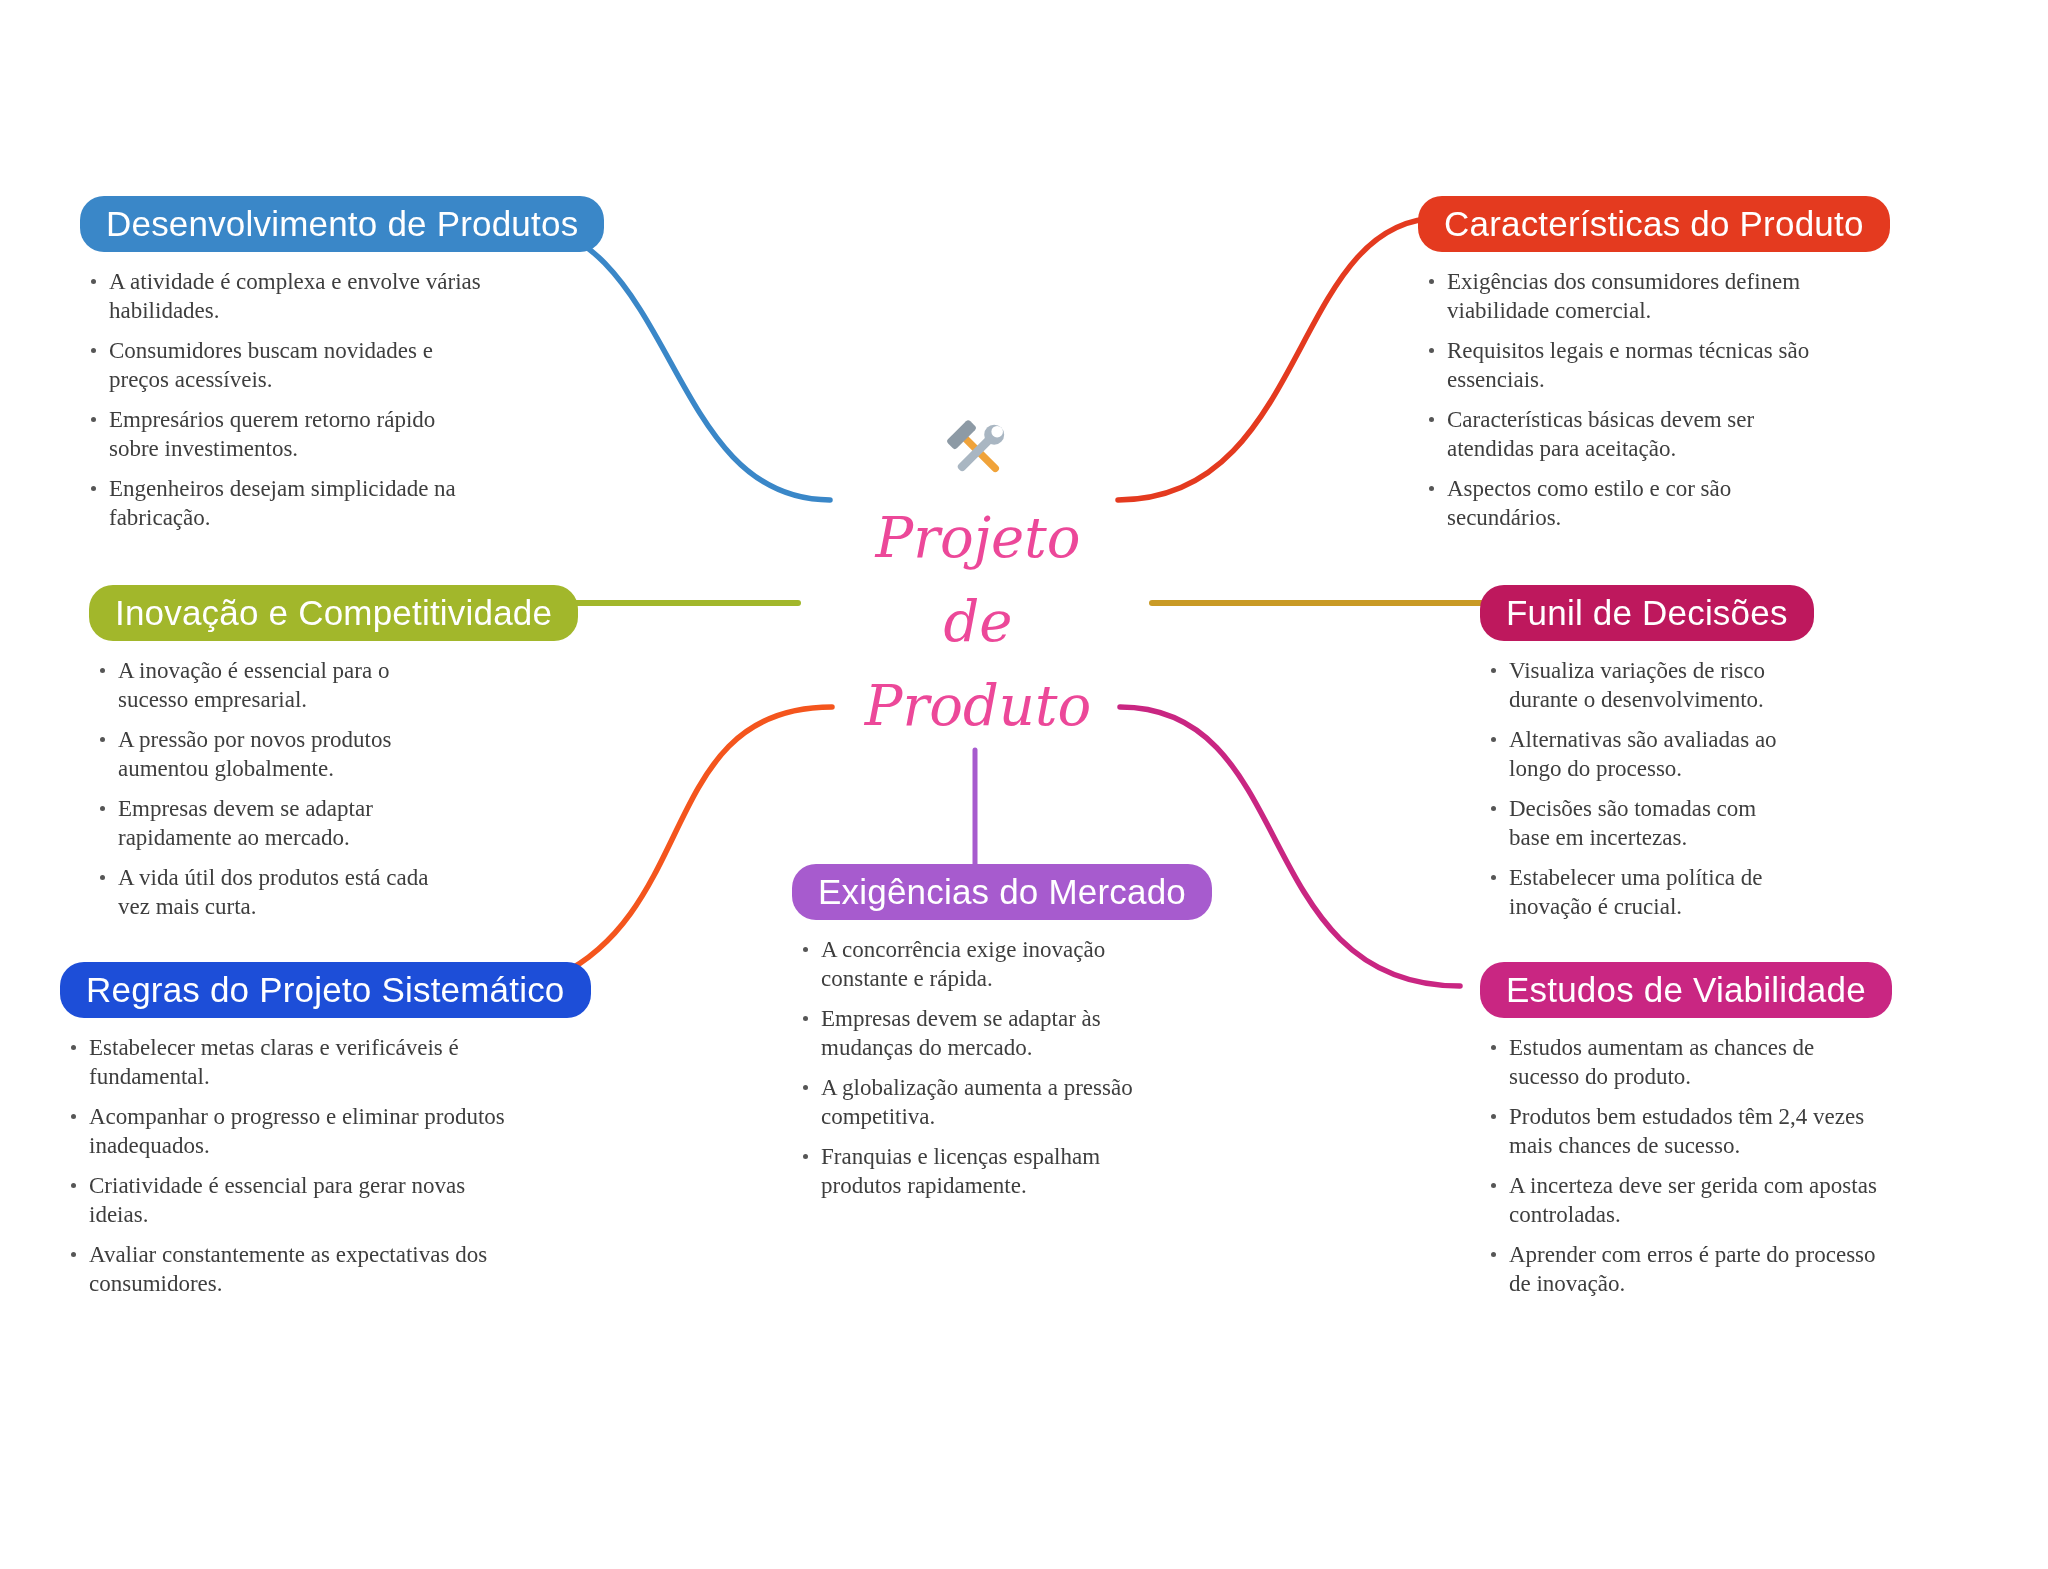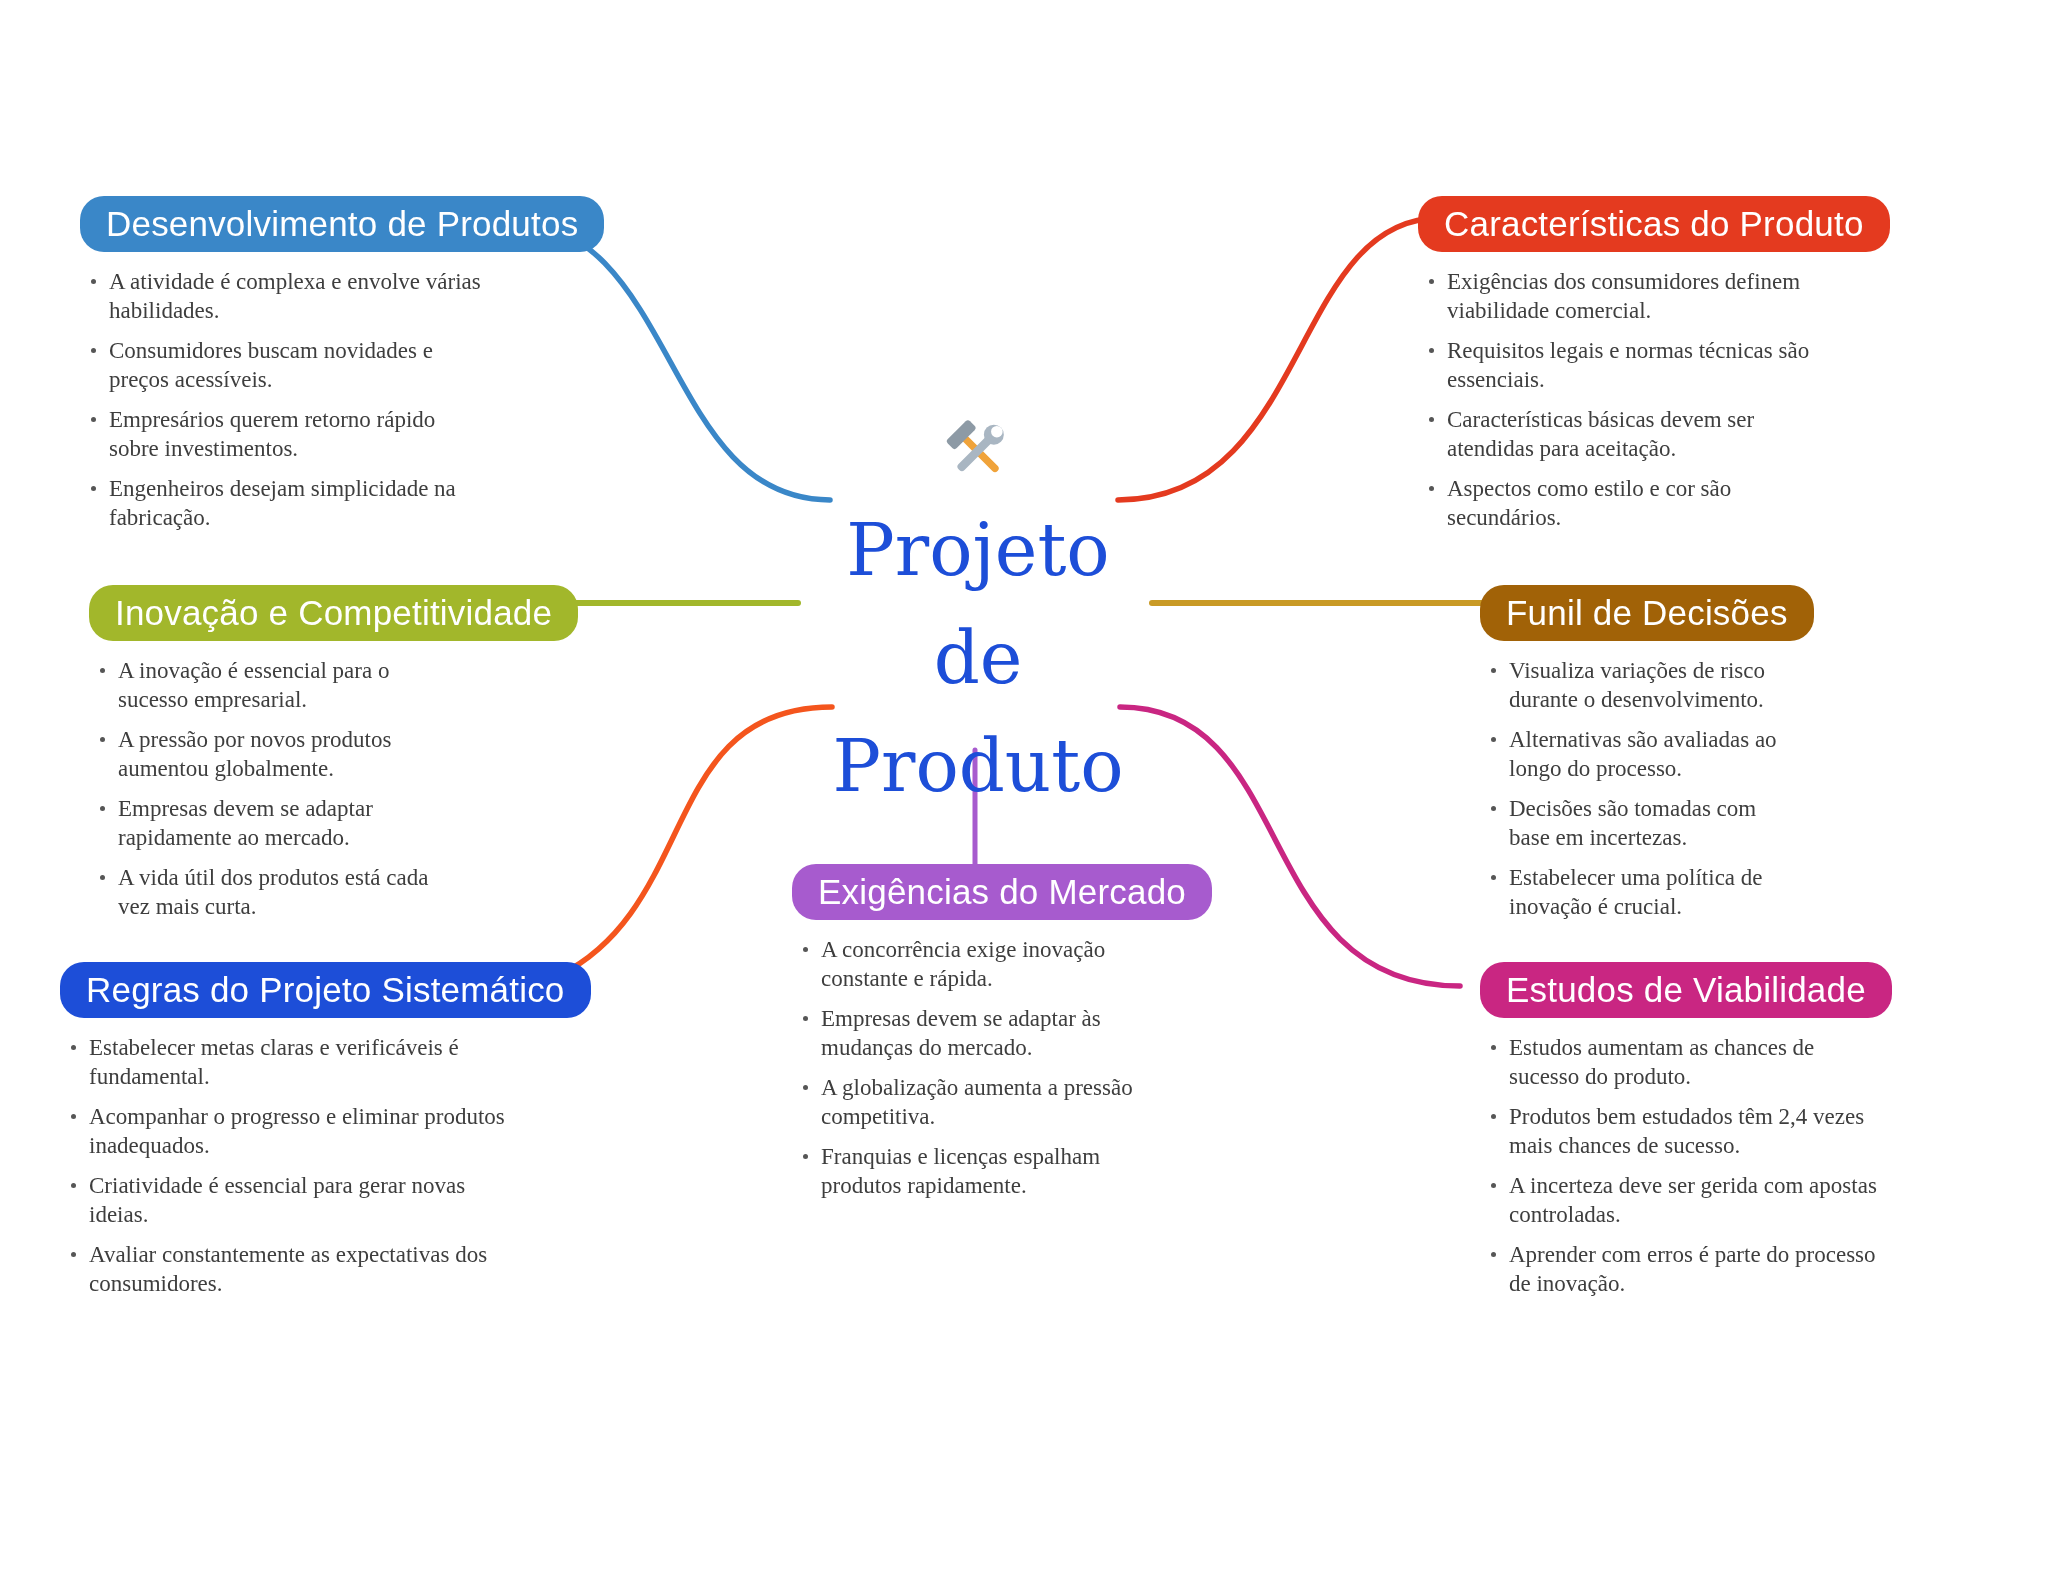--- a/index.html
+++ b/index.html
@@ -53,23 +53,24 @@
   .w-purple  .bullets { max-width: 360px; }
 
   .center {
     position: absolute; left: 978px; top: 414px;
     transform: translateX(-50%);
     text-align: center; z-index: 1;
   }
   .center-icon { margin-bottom: 4px; }
   .center-title {
     font-family: "DejaVu Serif", "Liberation Serif", serif;
-    font-size: 72px;
+    font-style: italic;
+    font-size: 56px;
     line-height: 1.5;
-    color: #1d4ed8;
+    color: #ec4899;
   }
 </style>
 </head>
 <body>
 
 <svg id="connectors" width="2048" height="1569" viewBox="0 0 2048 1569">
   <path d="M 500 218 C 680 218 660 500 830 500" fill="none" stroke-width="5.5" stroke-linecap="round" stroke="#3A87C8"></path>
   <path d="M 1440 218 C 1290 218 1310 500 1118 500" fill="none" stroke-width="5.5" stroke-linecap="round" stroke="#E43A1F"></path>
   <path d="M 490 603 L 798 603" fill="none" stroke-width="6" stroke-linecap="round" stroke="#A2B72B"></path>
   <path d="M 1152 603 L 1500 603" fill="none" stroke-width="6" stroke-linecap="round" stroke="#C99A26"></path>
@@ -133,21 +134,21 @@
   <div class="pill" style="background-color: rgb(228, 58, 31);">Características do Produto</div>
   <ul class="bullets">
     <li>Exigências dos consumidores definem viabilidade comercial.</li>
     <li>Requisitos legais e normas técnicas são essenciais.</li>
     <li>Características básicas devem ser atendidas para aceitação.</li>
     <li>Aspectos como estilo e cor são secundários.</li>
   </ul>
 </section>
 
 <section class="branch w-gold" style="left:1480px; top:585px;">
-  <div class="pill" style="background-color: #a16207;">Funil de Decisões</div>
+  <div class="pill" style="background-color: #be185d;">Funil de Decisões</div>
   <ul class="bullets">
     <li>Visualiza variações de risco durante o desenvolvimento.</li>
     <li>Alternativas são avaliadas ao longo do processo.</li>
     <li>Decisões são tomadas com base em incertezas.</li>
     <li>Estabelecer uma política de inovação é crucial.</li>
   </ul>
 </section>
 
 <section class="branch w-magenta" style="left:1480px; top:962px;">
   <div class="pill" style="background-color: rgb(201, 38, 130);">Estudos de Viabilidade</div>

